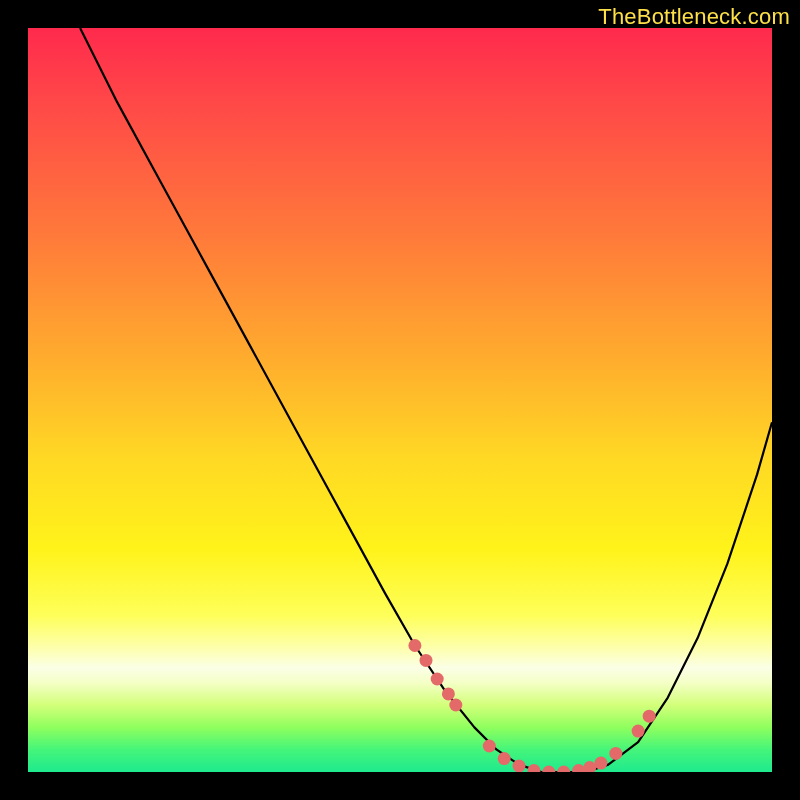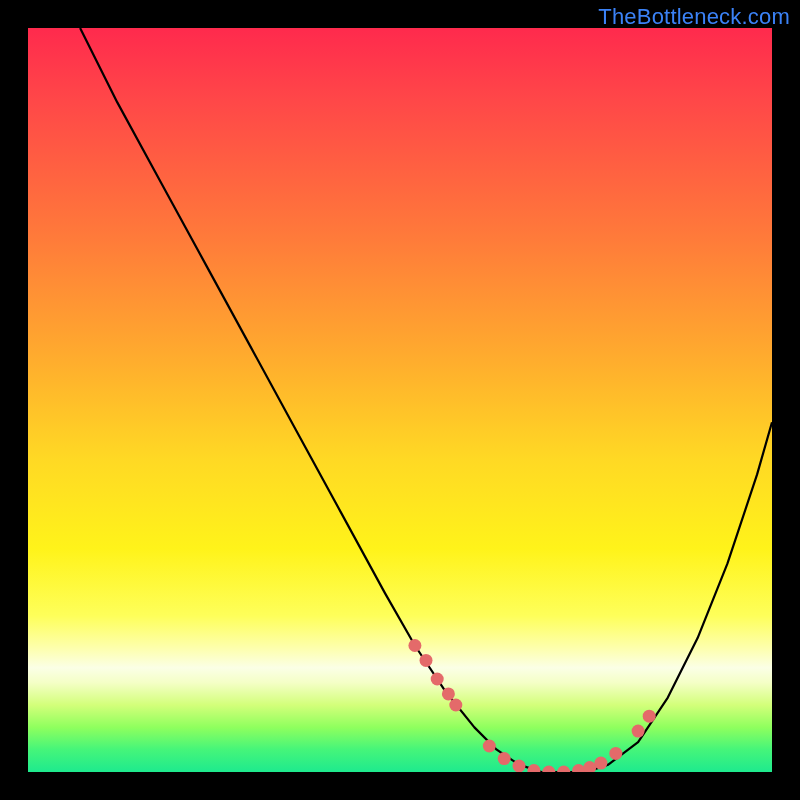--- a/index.html
+++ b/index.html
@@ -48,21 +48,21 @@
     position: absolute;
     left: 28px;
     top: 28px;
     width: 744px;
     height: 744px;
   }
   .watermark {
     position: absolute;
     top: 4px;
     right: 10px;
-    color: #3b82f6;
+    color: #fde047;
     font-size: 22px;
     letter-spacing: 0.2px;
   }
 </style>
 </head>
 <body>
 
 <div class="frame">
   <div class="plot-bg"></div>
 

